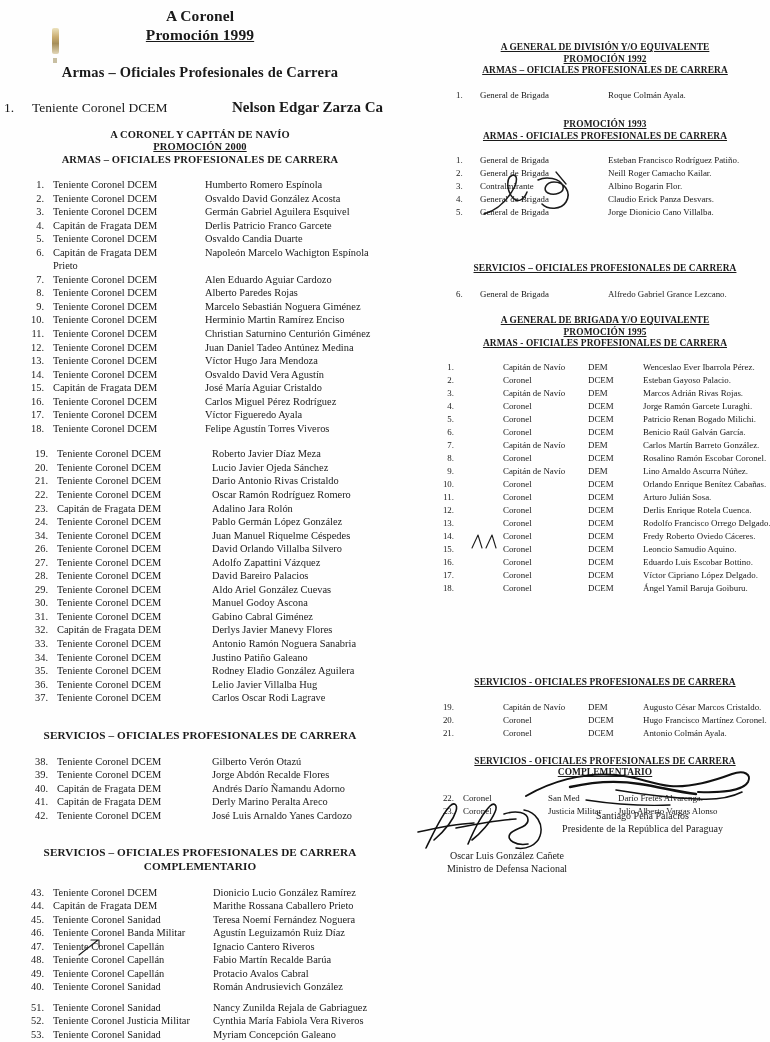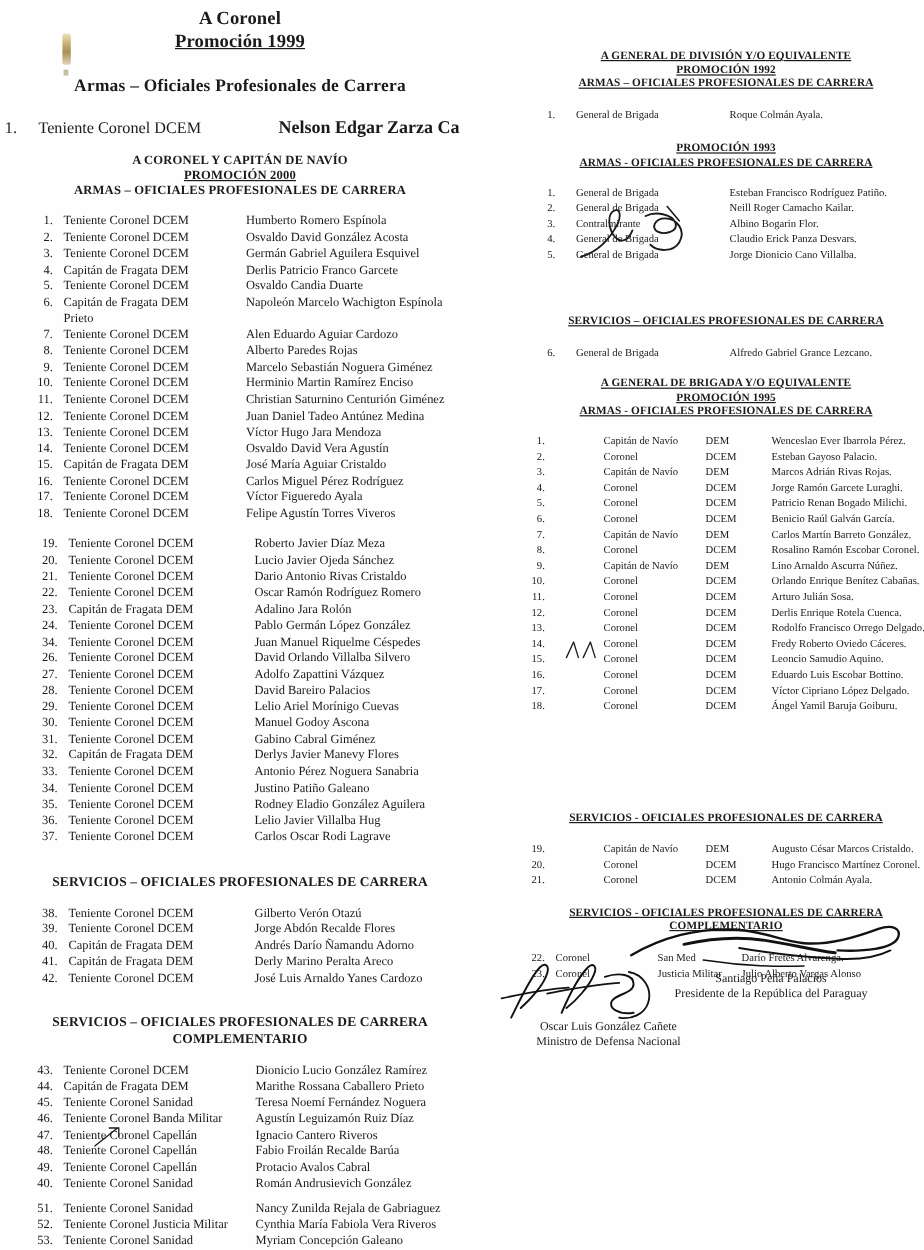--- a/index.html
+++ b/index.html
@@ -346,41 +346,41 @@
           <span class="name">Adolfo Zapattini Vázquez</span>
         </div>
         <div class="row">
           <span class="num">28.</span>
           <span class="rank">Teniente Coronel DCEM</span>
           <span class="name">David Bareiro Palacios</span>
         </div>
         <div class="row">
           <span class="num">29.</span>
           <span class="rank">Teniente Coronel DCEM</span>
-          <span class="name">Lelio Ariel Morínigo Cuevas</span>
+          <span class="name">Aldo Ariel González Cuevas</span>
         </div>
         <div class="row">
           <span class="num">30.</span>
           <span class="rank">Teniente Coronel DCEM</span>
           <span class="name">Manuel Godoy Ascona</span>
         </div>
         <div class="row">
           <span class="num">31.</span>
           <span class="rank">Teniente Coronel DCEM</span>
           <span class="name">Gabino Cabral Giménez</span>
         </div>
         <div class="row">
           <span class="num">32.</span>
           <span class="rank">Capitán de Fragata DEM</span>
           <span class="name">Derlys Javier Manevy Flores</span>
         </div>
         <div class="row">
           <span class="num">33.</span>
           <span class="rank">Teniente Coronel DCEM</span>
-          <span class="name">Antonio Pérez Noguera Sanabria</span>
+          <span class="name">Antonio Ramón Noguera Sanabria</span>
         </div>
         <div class="row">
           <span class="num">34.</span>
           <span class="rank">Teniente Coronel DCEM</span>
           <span class="name">Justino Patiño Galeano</span>
         </div>
         <div class="row">
           <span class="num">35.</span>
           <span class="rank">Teniente Coronel DCEM</span>
           <span class="name">Rodney Eladio González Aguilera</span>
@@ -462,21 +462,21 @@
           <span class="name">Agustín Leguizamón Ruiz Díaz</span>
         </div>
         <div class="row">
           <span class="num">47.</span>
           <span class="rank">Teniente Coronel Capellán</span>
           <span class="name">Ignacio Cantero Riveros</span>
         </div>
         <div class="row">
           <span class="num">48.</span>
           <span class="rank">Teniente Coronel Capellán</span>
-          <span class="name">Fabio Froilán Recalde Barúa</span>
+          <span class="name">Fabio Martín Recalde Barúa</span>
         </div>
         <div class="row">
           <span class="num">49.</span>
           <span class="rank">Teniente Coronel Capellán</span>
           <span class="name">Protacio Avalos Cabral</span>
         </div>
         <div class="row">
           <span class="num">40.</span>
           <span class="rank">Teniente Coronel Sanidad</span>
           <span class="name">Román Andrusievich González</span>

